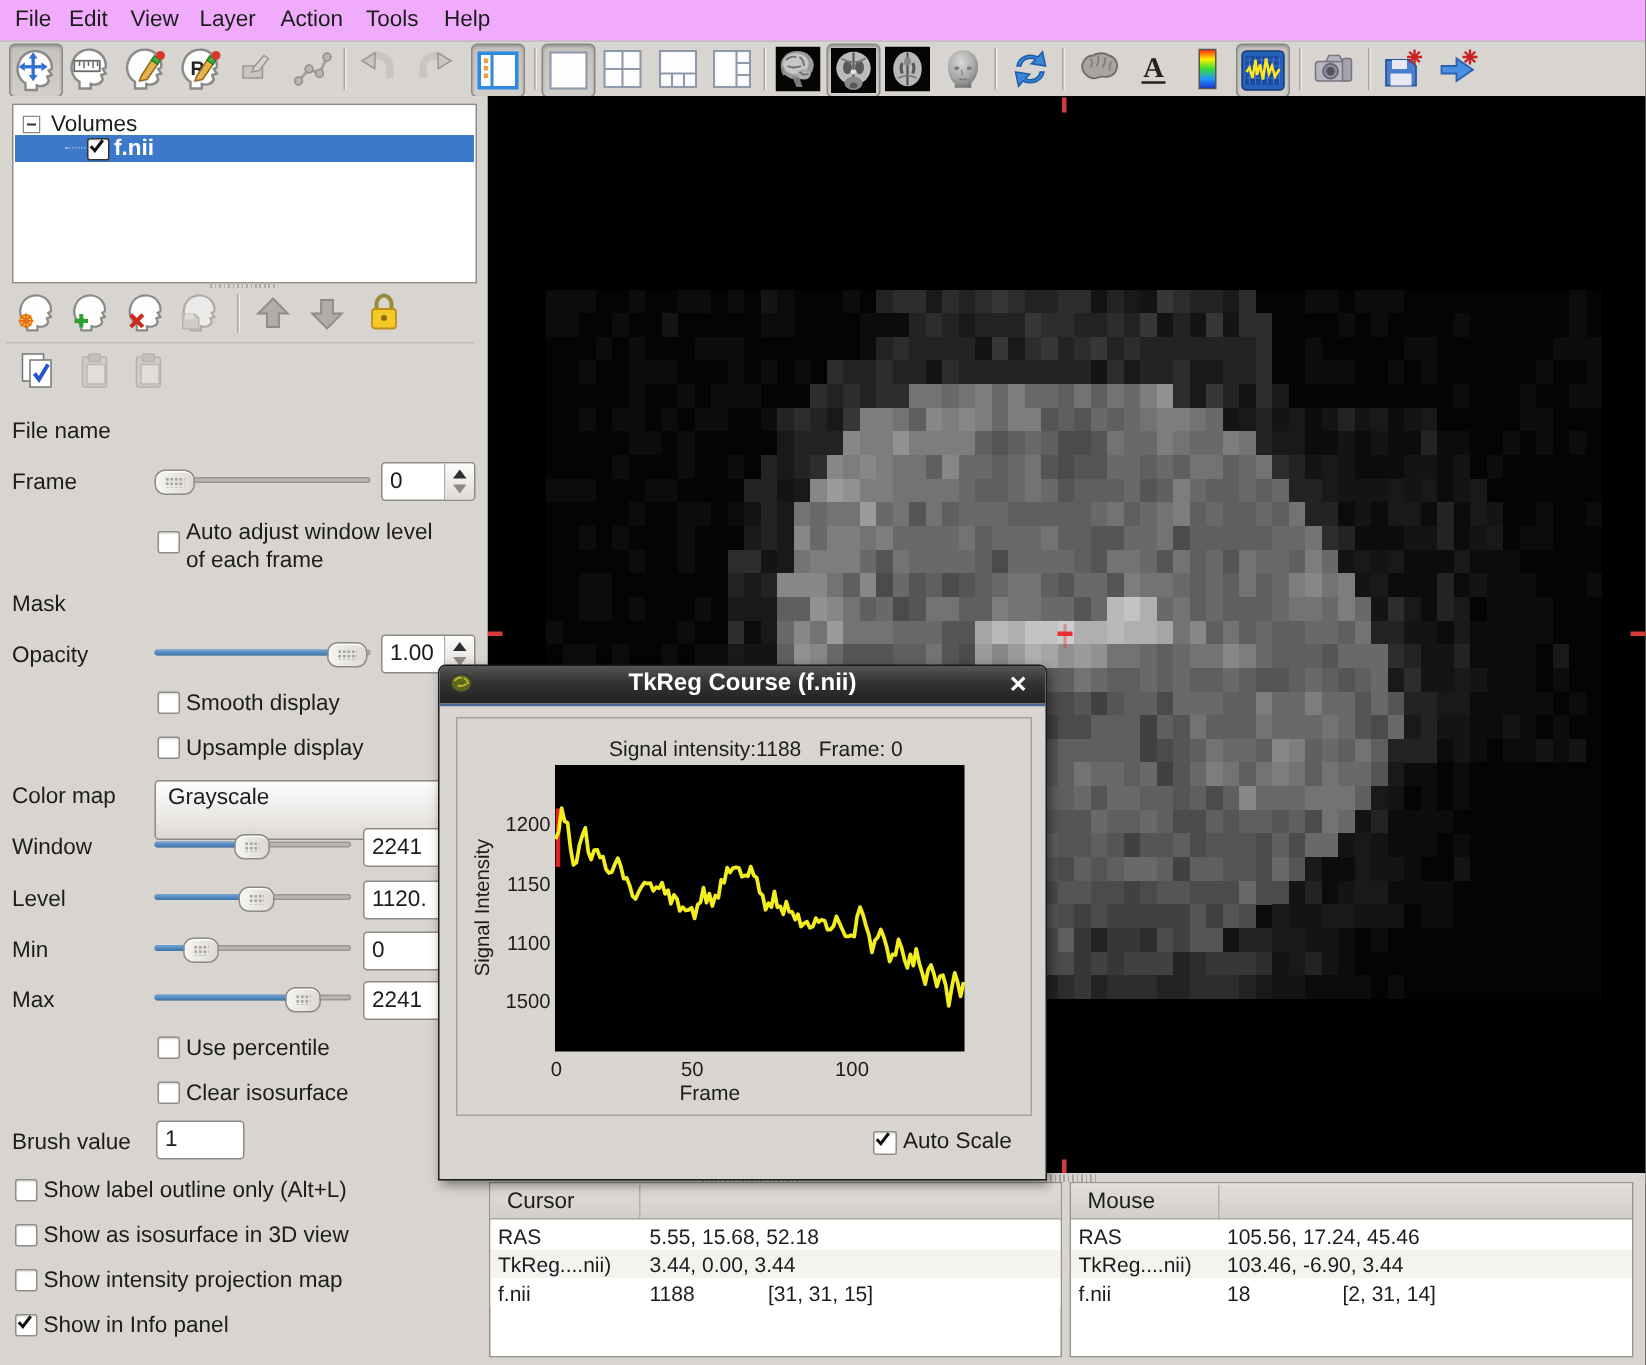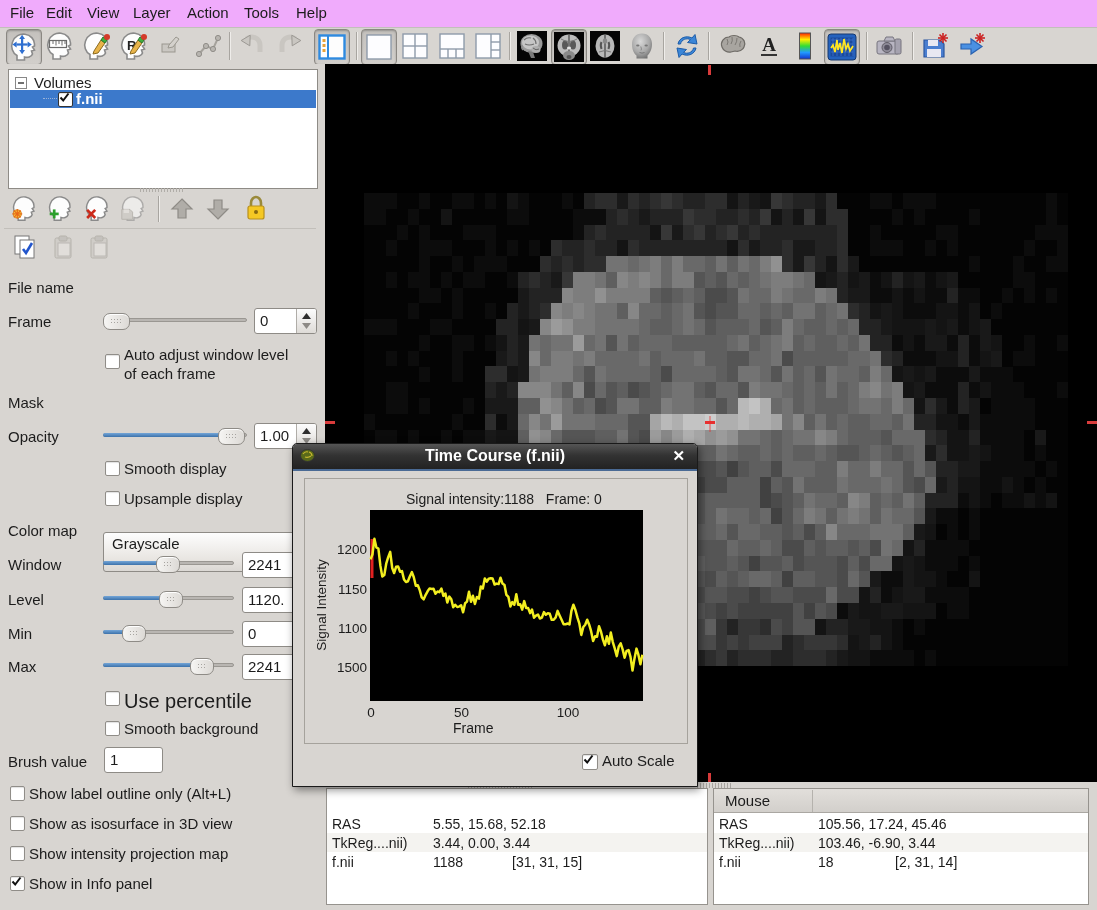--- a/index.html
+++ b/index.html
@@ -1412,21 +1412,21 @@
       <div style="position:absolute;right:0;top:0;width:19px;height:24px;background:linear-gradient(#fcfcfc,#dedbd7);border-left:1px solid #b0ada8;border-radius:0 2px 2px 0"><svg width="19" height="24" viewBox="0 0 19 24">
           <path d="M9.5 4 L14 10 L5 10 Z" fill="#2e2e2e"></path>
           <path d="M5 14 L14 14 L9.5 20 Z" fill="#8d8a86"></path>
         </svg></div>
     </div>
     <span class="cb" style="left:105px;top:397px;width:13px;height:13px"></span>
     <div style="position:absolute;left:124px;top:396px;font-size:15px;white-space:nowrap">Smooth display</div>
     <span class="cb" style="left:105px;top:427px;width:13px;height:13px"></span>
     <div style="position:absolute;left:124px;top:426px;font-size:15px;white-space:nowrap">Upsample display</div>
     <div style="position:absolute;left:8px;top:458px;font-size:15px;white-space:nowrap">Color map</div>
-    <div style="position:absolute;left:103px;top:468px;width:213px;height:40px;background:linear-gradient(#fdfdfd,#e8e5e1 70%,#dbd8d4);border:1px solid #8e8b86;border-radius:3px;box-sizing:border-box">
+    <div style="position:absolute;left:103px;top:456px;width:213px;height:40px;background:linear-gradient(#fdfdfd,#e8e5e1 70%,#dbd8d4);border:1px solid #8e8b86;border-radius:3px;box-sizing:border-box">
       <div style="position:absolute;left:8px;top:2.0px;font-size:15px">Grayscale</div>
       <svg style="position:absolute;right:6px;top:4.0px" width="13" height="18" viewBox="0 0 13 18">
         <path d="M6.5 1 L11 7 L2 7 Z" fill="#2e2e2e"></path>
         <path d="M2 11 L11 11 L6.5 17 Z" fill="#2e2e2e"></path>
       </svg>
     </div>
     <div style="position:absolute;left:8px;top:492px;font-size:15px;white-space:nowrap">Window</div>
     <div style="position:absolute;left:103px;top:497px;width:131px;height:4px;background:#b9b6b2;border:1px solid #9a9792;border-radius:2px;box-sizing:border-box"></div>
     <div style="position:absolute;left:103px;top:497px;width:65px;height:4px;background:linear-gradient(#74a6d8,#3c72ab);border-radius:2px"></div>
     <div class="shandle" style="left:156px;top:492px;width:22px;height:15px"></div>
@@ -1448,23 +1448,23 @@
       <div style="position:absolute;left:5px;top:3.0px;font-size:15px;white-space:nowrap">0</div>
     </div>
     <div style="position:absolute;left:8px;top:594px;font-size:15px;white-space:nowrap">Max</div>
     <div style="position:absolute;left:103px;top:599px;width:131px;height:4px;background:#b9b6b2;border:1px solid #9a9792;border-radius:2px;box-sizing:border-box"></div>
     <div style="position:absolute;left:103px;top:599px;width:99px;height:4px;background:linear-gradient(#74a6d8,#3c72ab);border-radius:2px"></div>
     <div class="shandle" style="left:190px;top:594px;width:22px;height:15px"></div>
     <div style="position:absolute;left:242px;top:590px;width:60px;height:26px;background:#fff;border:1px solid #8e8b86;border-radius:3px;box-sizing:border-box">
       <div style="position:absolute;left:5px;top:3.0px;font-size:15px;white-space:nowrap">2241</div>
     </div>
     <span class="cb" style="left:105px;top:627px;width:13px;height:13px"></span>
-    <div style="position:absolute;left:124px;top:626px;font-size:20px;white-space:nowrap">Use percentile</div>
+    <div style="position:absolute;left:124px;top:626px;font-size:15px;white-space:nowrap">Use percentile</div>
     <span class="cb" style="left:105px;top:657px;width:13px;height:13px"></span>
-    <div style="position:absolute;left:124px;top:656px;font-size:15px;white-space:nowrap">Smooth background</div>
+    <div style="position:absolute;left:124px;top:656px;font-size:15px;white-space:nowrap">Clear isosurface</div>
     <div style="position:absolute;left:8px;top:689px;font-size:15px;white-space:nowrap">Brush value</div>
     <div style="position:absolute;left:104px;top:683px;width:59px;height:26px;background:#fff;border:1px solid #8e8b86;border-radius:3px;box-sizing:border-box">
       <div style="position:absolute;left:5px;top:3.0px;font-size:15px;white-space:nowrap">1</div>
     </div>
     <span class="cb" style="left:10px;top:722px;width:13px;height:13px"></span>
     <div style="position:absolute;left:29px;top:721px;font-size:15px;white-space:nowrap">Show label outline only (Alt+L)</div>
     <span class="cb" style="left:10px;top:752px;width:13px;height:13px"></span>
     <div style="position:absolute;left:29px;top:751px;font-size:15px;white-space:nowrap">Show as isosurface in 3D view</div>
     <span class="cb" style="left:10px;top:782px;width:13px;height:13px"></span>
     <div style="position:absolute;left:29px;top:781px;font-size:15px;white-space:nowrap">Show intensity projection map</div>
@@ -1473,20 +1473,24 @@
         <path d="M1.5 5.5 L4.2 8.5 L9.5 1.5" stroke="#111" stroke-width="2" fill="none"></path>
       </svg>
     </span>
     <div style="position:absolute;left:29px;top:811px;font-size:15px;white-space:nowrap">Show in Info panel</div>
   </div>
 <div style="position:absolute;left:325px;top:782px;width:772px;height:7px;background:#d8d5d1">
     <div style="position:absolute;left:143px;top:1px;width:64px;height:5px;background-image:repeating-linear-gradient(90deg,#a8a5a0 0 1px,transparent 1px 3px)"></div>
     <div style="position:absolute;left:372px;top:1px;width:34px;height:5px;background-image:repeating-linear-gradient(90deg,#a8a5a0 0 1px,transparent 1px 3px)"></div>
   </div>
 <div style="position:absolute;left:326px;top:788px;width:382px;height:117px;background:#fff;border:1px solid #96938e;box-sizing:border-box">
+    <div style="position:absolute;left:0;top:0;width:100%;height:24px;background:linear-gradient(#e2dfdb,#d2cfcb);border-bottom:1px solid #aaa7a2;box-sizing:border-box">
+      <div style="position:absolute;left:11px;top:3px;font-size:15px">Cursor</div>
+      <div style="position:absolute;left:99px;top:1px;width:1px;height:22px;background:#b5b2ad"></div>
+    </div>
     <div style="position:absolute;left:0;top:25px;width:100%;height:19px;background:#ffffff">
       <div style="position:absolute;left:5px;top:2px;font-size:14px;white-space:nowrap">RAS</div>
       <div style="position:absolute;left:106px;top:2px;font-size:14px;white-space:nowrap">5.55, 15.68, 52.18</div>
     </div>
     <div style="position:absolute;left:0;top:44px;width:100%;height:19px;background:#f4f3f0">
       <div style="position:absolute;left:5px;top:2px;font-size:14px;white-space:nowrap">TkReg....nii)</div>
       <div style="position:absolute;left:106px;top:2px;font-size:14px;white-space:nowrap">3.44, 0.00, 3.44</div>
     </div>
     <div style="position:absolute;left:0;top:63px;width:100%;height:19px;background:#ffffff">
       <div style="position:absolute;left:5px;top:2px;font-size:14px;white-space:nowrap">f.nii</div>
@@ -1512,21 +1516,21 @@
       <div style="position:absolute;left:104px;top:2px;font-size:14px;white-space:nowrap">18</div>
       <div style="position:absolute;left:181px;top:2px;font-size:14px;white-space:nowrap">[2, 31, 14]</div>
     </div>
   </div>
 <div style="position:absolute;left:292px;top:443px;width:406px;height:344px;border:1px solid #1a1a1a;border-radius:5px 5px 0 0;box-shadow:2px 3px 8px rgba(0,0,0,.45);box-sizing:border-box;background:#d8d5d1">
     <div style="position:absolute;left:0;top:0;width:100%;height:25px;background:linear-gradient(#555,#333 45%,#222);border-radius:4px 4px 0 0;border-bottom:2px solid #4a6a94">
       <svg style="position:absolute;left:7px;top:5px" width="15" height="13" viewBox="0 0 15 13">
         <ellipse cx="7.5" cy="6.5" rx="7" ry="6" fill="#5a6a1a" stroke="#333"></ellipse>
         <path d="M3 5 Q5 2 8 3 M5 8 Q8 9 11 7 M9 3 Q12 4 12 7" stroke="#c8b830" stroke-width="1.2" fill="none"></path>
       </svg>
-      <div style="position:absolute;left:0;top:3px;width:100%;text-align:center;font-size:16px;font-weight:bold;color:#fff">Time Course (f.nii)</div>
+      <div style="position:absolute;left:0;top:3px;width:100%;text-align:center;font-size:16px;font-weight:bold;color:#fff">TkReg Course (f.nii)</div>
       <div style="position:absolute;right:12px;top:3px;font-size:15px;font-weight:bold;color:#fff">✕</div>
     </div>
     <div style="position:absolute;left:11px;top:34px;width:382px;height:264px;border:1px solid #a5a29c;background:#d8d5d1"></div>
     <div style="position:absolute;left:113px;top:47px;font-size:14px">Signal intensity:1188&nbsp;&nbsp;&nbsp;Frame:&nbsp;0</div>
     <div style="position:absolute;left:77px;top:66px;width:273px;height:191px;background:#000"></div>
     <svg style="position:absolute;left:0;top:0" width="406" height="344" viewBox="0 0 406 344" fill="none">
       <rect x="77.5" y="95" width="3" height="39" fill="#e02020"></rect>
       <polyline points="77.5,115.4 79.5,110.2 81.4,94.8 83.4,103.5 85.4,104.6 87.4,121.9 89.3,132.6 91.3,131.0 93.3,119.3 95.2,113.1 97.2,107.9 99.2,124.0 101.1,129.0 103.1,122.8 105.1,122.5 107.1,127.7 109.0,127.1 111.0,135.5 113.0,138.0 114.9,137.3 116.9,132.2 118.9,128.1 120.8,133.2 122.8,141.8 124.8,141.2 126.8,146.4 128.7,153.4 130.7,155.3 132.7,150.8 134.6,147.3 136.6,144.4 138.6,145.0 140.5,144.7 142.5,149.8 144.5,147.5 146.4,148.2 148.4,144.5 150.4,151.9 152.4,149.5 154.3,158.5 156.3,152.6 158.3,155.2 160.2,163.3 162.2,160.8 164.2,163.0 166.1,162.6 168.1,161.2 170.1,168.3 172.1,159.2 174.0,157.6 176.0,147.8 178.0,157.8 179.9,151.7 181.9,160.0 183.9,153.0 185.9,154.6 187.8,142.5 189.8,144.5 191.8,134.4 193.7,137.7 195.7,134.7 197.7,134.3 199.6,134.6 201.6,140.5 203.6,139.6 205.6,140.1 207.5,133.7 209.5,139.6 211.5,141.1 213.4,150.9 215.4,152.9 217.4,162.5 219.3,158.1 221.3,160.7 223.3,150.2 225.2,160.7 227.2,160.3 229.2,165.6 231.2,157.1 233.1,163.9 235.1,163.9 237.1,169.1 239.0,165.5 241.0,173.7 243.0,171.6 245.0,170.5 246.9,174.5 248.9,173.7 250.9,168.1 252.8,170.7 254.8,169.2 256.8,169.8 258.7,175.8 260.7,175.7 262.7,173.4 264.6,166.9 266.6,171.4 268.6,175.8 270.6,180.2 272.5,180.3 274.5,179.5 276.5,180.4 278.4,167.0 280.4,160.7 282.4,166.0 284.4,173.4 286.3,179.3 288.3,190.9 290.3,183.0 292.2,180.8 294.2,175.7 296.2,180.7 298.1,187.2 300.1,197.0 302.1,192.2 304.0,192.7 306.0,182.3 308.0,187.7 310.0,195.9 311.9,201.3 313.9,192.2 315.9,199.8 317.8,188.6 319.8,198.1 321.8,204.7 323.8,212.1 325.7,202.7 327.7,199.3 329.7,205.6 331.6,213.7 333.6,206.9 335.6,206.1 337.5,212.9 339.5,226.6 341.5,214.4 343.5,204.6 345.4,210.7 347.4,220.3 349.4,210.8" stroke="#f2ee20" stroke-width="2.5" stroke-linejoin="round"></polyline>
     </svg>
     <div style="position:absolute;left:40px;top:98px;width:34px;text-align:right;font-size:13.5px">1200</div>

